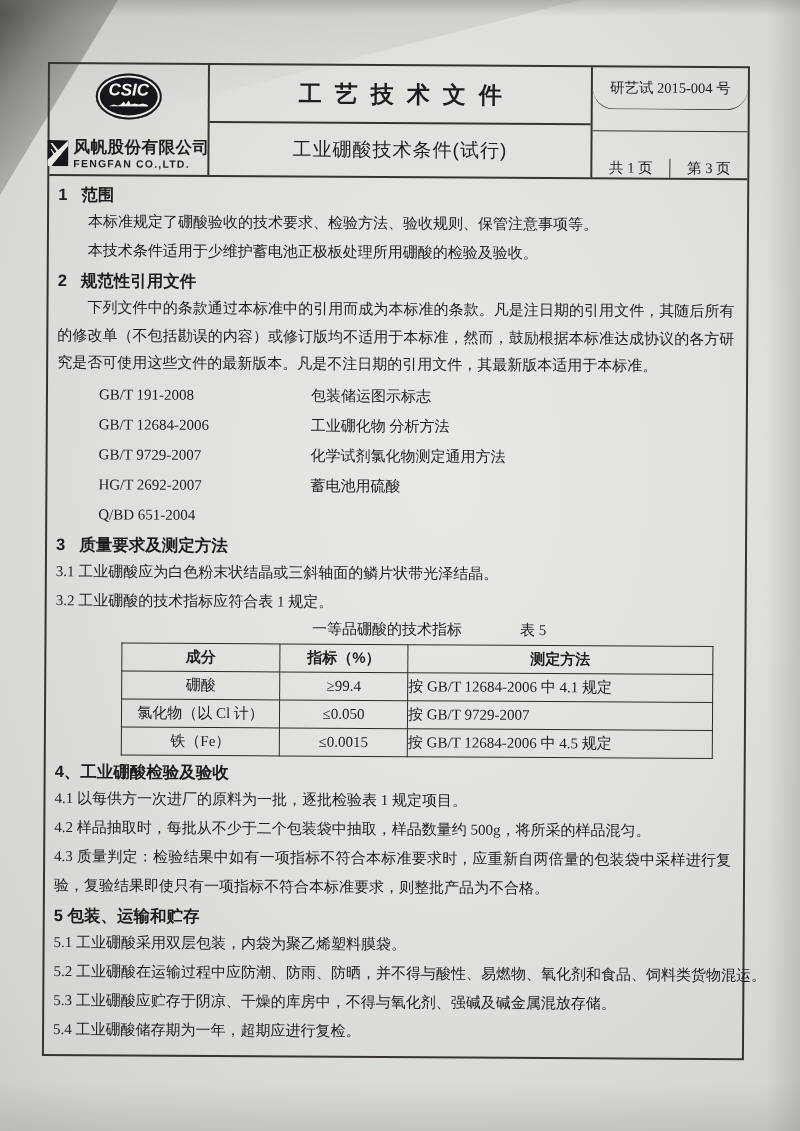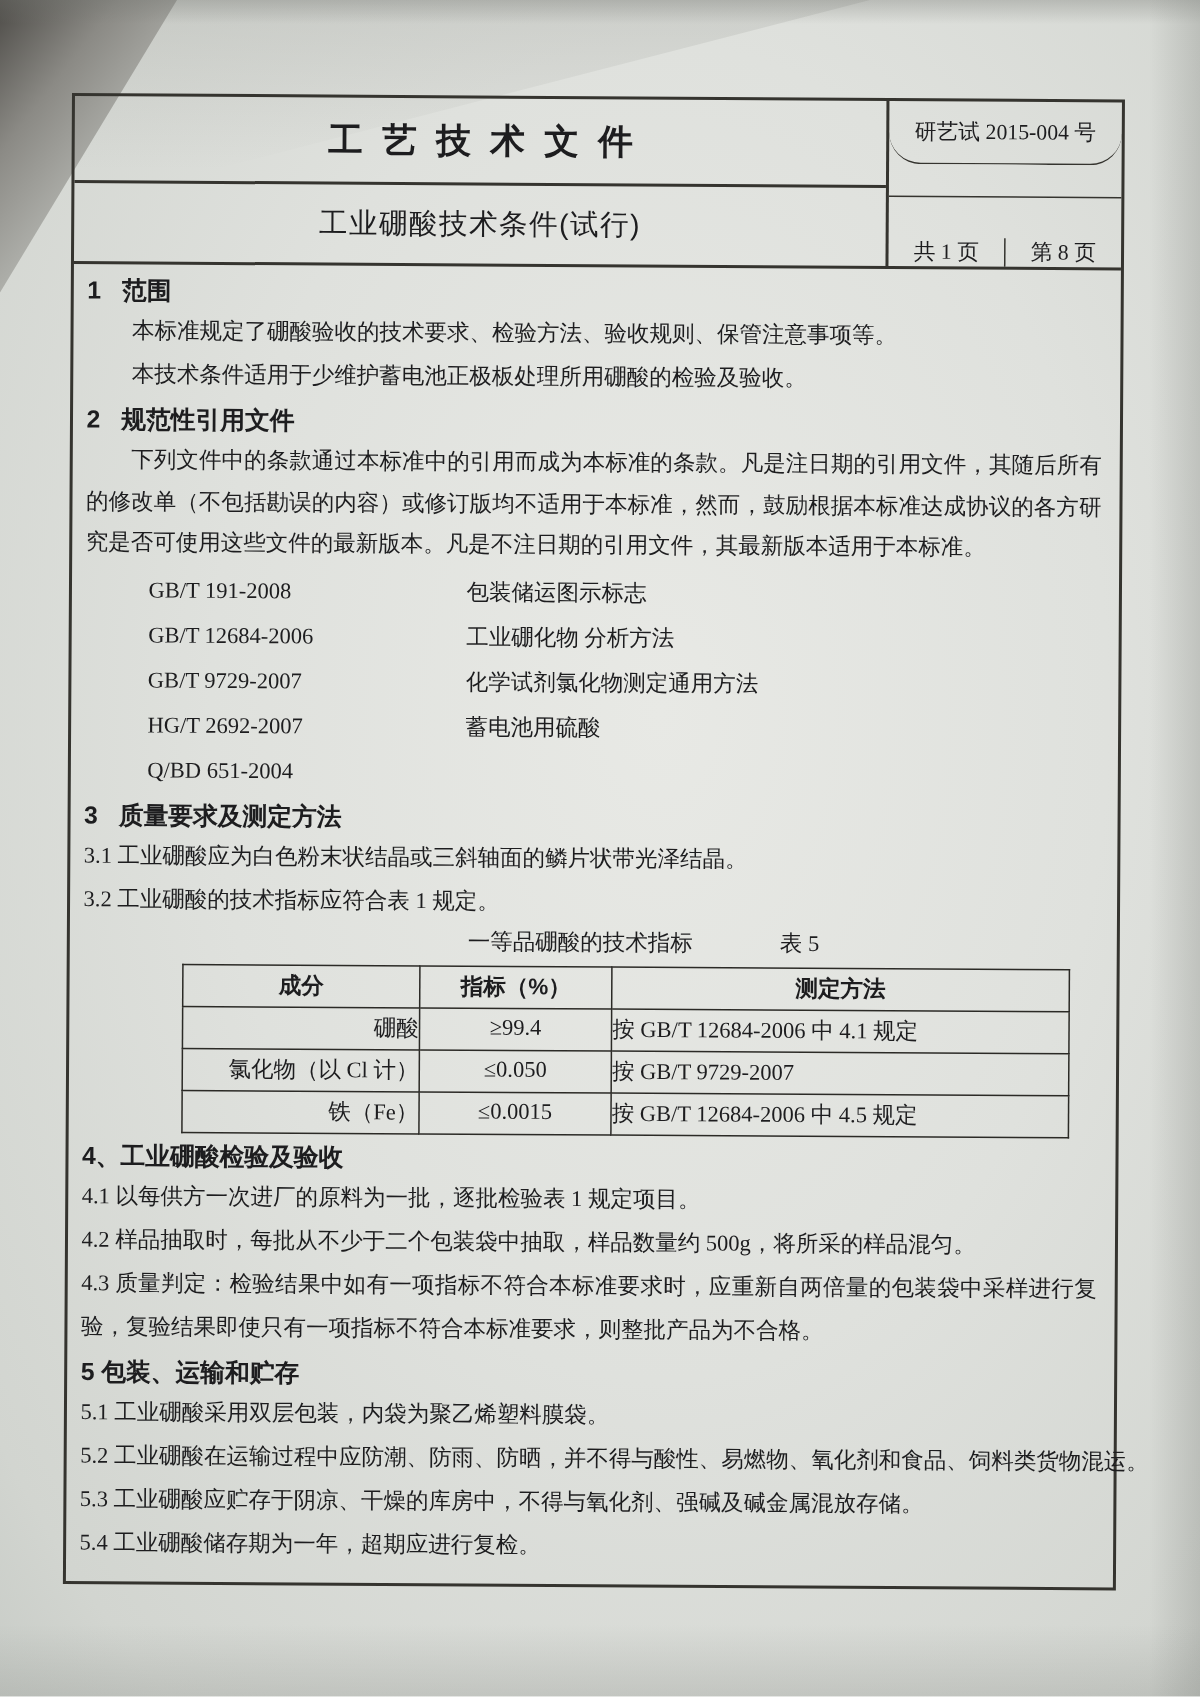--- a/index.html
+++ b/index.html
@@ -95,50 +95,70 @@
   .wrap-para2{line-height:29px;text-align:justify;margin:0;}
   .refs{margin:2px 0 0 42px;}
   .ref-row{display:flex;height:30px;line-height:30px;white-space:nowrap;}
   .ref-code{width:212px;}
   .caption-row{display:flex;justify-content:center;gap:58px;height:24px;line-height:24px;
     padding-left:70px;white-space:nowrap;}
   table.spec{border-collapse:collapse;margin:3px 0 3px 66px;width:591px;table-layout:fixed;}
   table.spec th,table.spec td{border:1.8px solid #2b2a26;height:27px;padding:0;font-size:15px;font-weight:normal;}
   table.spec th{font-family:"Liberation Sans","DejaVu Sans",sans-serif;font-weight:bold;text-align:center;}
   .col-comp{width:158px;} .col-spec{width:128px;} .col-meth{width:305px;}
-  td.comp{padding-left:10px;text-align:right;margin-top:15px;}
+  td.comp{padding-left:10px;text-align:center;margin-top:15px;}
   td.spec-v{text-align:center;margin-top:16px;}
   td.meth{padding-left:18px;text-align:left;}
 </style>
 </head>
 <body>
 
 <div class="fold-tl-light"></div>
 <div class="fold-tl-dark"></div>
 <div class="edge-top"></div>
 <div class="edge-right"></div>
 <div class="edge-bottom"></div>
 
 <div class="doc-frame">
 
   <div class="hdr">
+    <div class="hdr-left">
+      <div class="csic-oval">
+        <span class="csic-text">CSIC</span>
+        <svg class="csic-ship" width="40" height="9" viewBox="0 0 40 9">
+          <polygon points="0,8 5,6 9,7 12,6 15,3 17,6 20,2 22,6 26,5 30,6 34,5 38,6 40,8" fill="#f0f0ec"></polygon>
+        </svg>
+      </div>
+      <div class="company">
+        <svg class="sail-icon" viewBox="0 0 21 26">
+          <rect x="0" y="0" width="21" height="26" fill="#17161a"></rect>
+          <polygon points="21,0 21,5 4,26 0,26 0,20" fill="#eceae6"></polygon>
+          <polygon points="3,3 5,3 14,14 12,16" fill="#eceae6"></polygon>
+          <polygon points="3,9 4,9 10,17 8,18" fill="#eceae6"></polygon>
+        </svg>
+        <div class="company-names">
+          <span class="company-cn">风帆股份有限公司</span>
+          <span class="company-en">FENGFAN CO.,LTD.</span>
+        </div>
+      </div>
+    </div>
     <div class="hdr-mid">
       <div class="hdr-mid-top">
         <span class="doc-type">工艺技术文件</span>
       </div>
       <div class="hdr-mid-bottom">
         <span class="doc-title">工业硼酸技术条件(试行)</span>
       </div>
     </div>
     <div class="hdr-right">
       <div class="hdr-right-no">研艺试 2015-004 号</div>
       <div class="hdr-right-empty"></div>
       <div class="hdr-right-pages">
         <div class="page-cell first">共 1 页</div>
-        <div class="page-cell">第 8 页</div>
+        <div class="page-cell">第 3 页</div>
       </div>
     </div>
   </div>
 
   <div class="doc-body">
 
     <div class="sec-h"><span class="num">1</span><span>范围</span></div>
     <div class="bline indent">本标准规定了硼酸验收的技术要求、检验方法、验收规则、保管注意事项等。</div>
     <div class="bline indent">本技术条件适用于少维护蓄电池正极板处理所用硼酸的检验及验收。</div>
 

